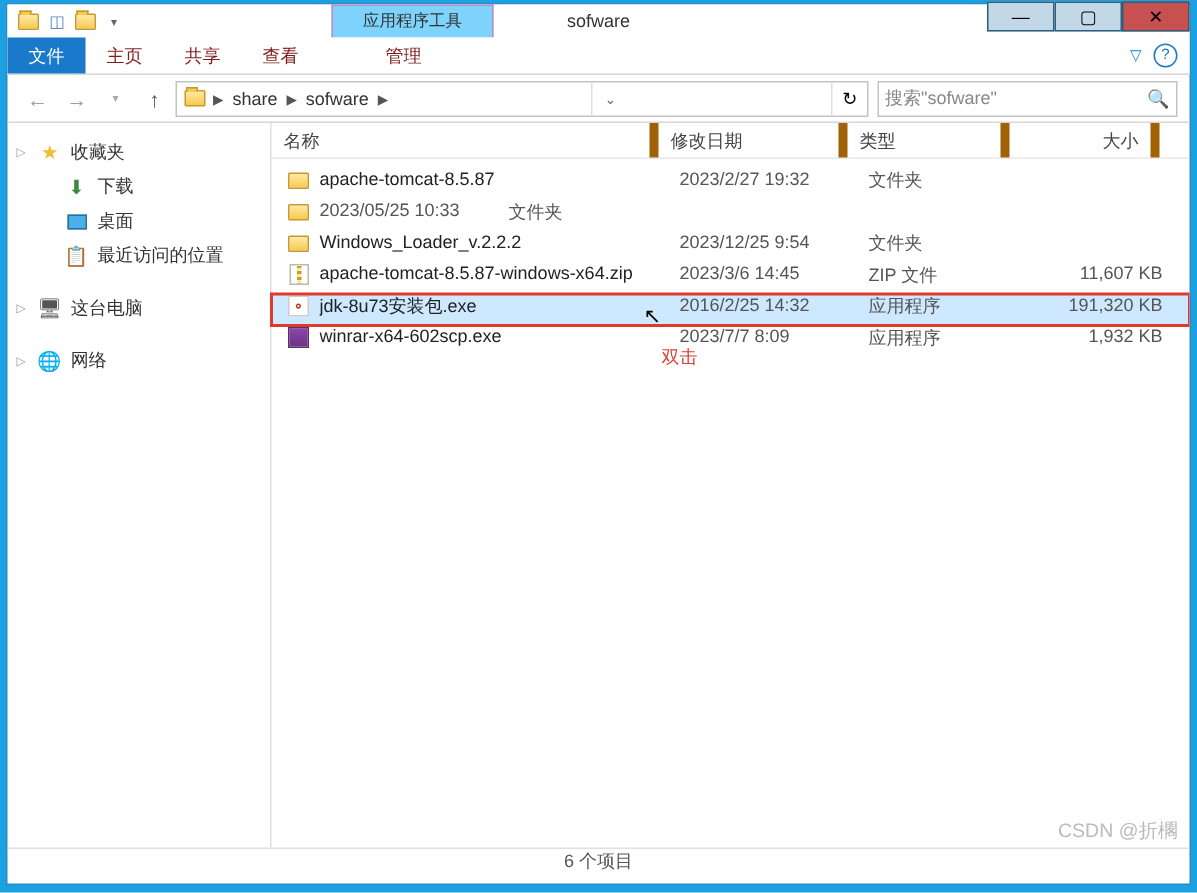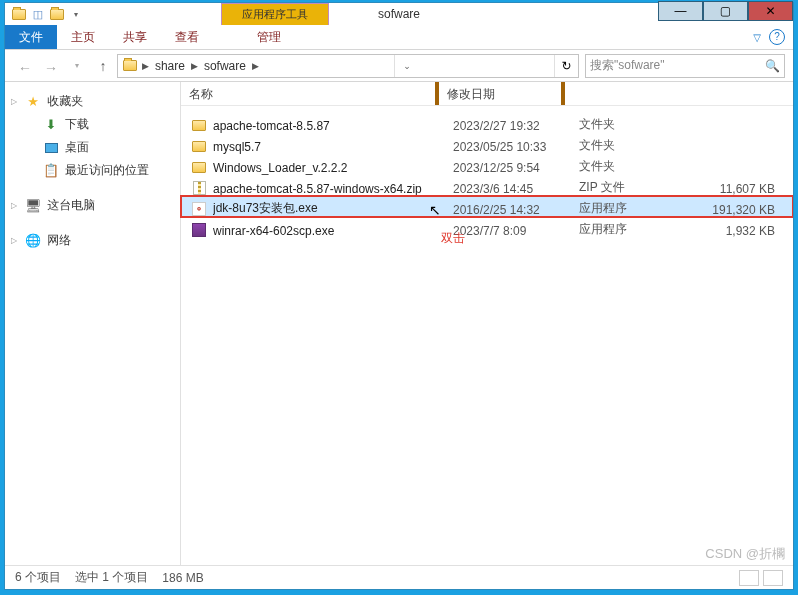--- a/index.html
+++ b/index.html
@@ -3,21 +3,21 @@
 <meta charset="utf-8">
 <style>
 * { margin:0; padding:0; box-sizing:border-box; font-family:"Microsoft YaHei","Segoe UI",sans-serif; }
 body { background:#1ba1e2; width:798px; height:595px; position:relative; overflow:hidden; }
 .window { position:absolute; left:4px; top:2px; width:790px; height:588px; background:#fff; border:1px solid #2c8bbd; display:flex; flex-direction:column; }
 .titlebar { height:22px; background:#fff; display:flex; align-items:center; font-size:11px; position:relative; }
 .titlebar .qat { display:flex; align-items:center; gap:3px; padding-left:6px; }
 .qat-icon { width:16px; height:16px; display:inline-flex; align-items:center; justify-content:center; }
 .folder-mini { width:14px; height:11px; background:linear-gradient(#ffe9a8,#f7c94f); border:1px solid #c59a2d; border-radius:1px; position:relative; }
 .folder-mini::before { content:""; position:absolute; width:6px; height:2px; background:#f7c94f; top:-3px; left:0; border:1px solid #c59a2d; border-bottom:none; }
-.tab-context { position:absolute; left:216px; top:0; height:22px; padding:0 20px; background:#eab308; border:1px solid #c08bc0; border-bottom:none; font-size:11px; line-height:20px; color:#333; }
+.tab-context { position:absolute; left:216px; top:0; height:22px; padding:0 20px; background:#7dd3fc; border:1px solid #c08bc0; border-bottom:none; font-size:11px; line-height:20px; color:#333; }
 .title-text { position:absolute; left:50%; transform:translateX(-50%); font-size:12px; color:#333; }
 .win-ctrl { position:absolute; right:0; top:-2px; display:flex; }
 .win-ctrl div { width:45px; height:20px; border:1px solid #2c5f7d; display:flex; align-items:center; justify-content:center; font-size:12px; background:#c3d8e6; }
 .win-ctrl .close { background:#c75050; color:#000; }
 .ribbon { height:25px; background:#fff; border-bottom:1px solid #d6d6d6; display:flex; align-items:center; font-size:12px; position:relative; }
 .ribbon .file-tab { background:#1979ca; color:#fff; padding:4px 14px; height:100%; line-height:17px; }
 .ribbon .rtab { padding:4px 14px; color:#7f1d1d; height:100%; line-height:17px; }
 .ribbon .rtab.ctx { margin-left:0; }
 .ribbon .right { position:absolute; right:8px; display:flex; gap:8px; align-items:center; color:#1979ca; }
 .help-icon { width:16px; height:16px; border:1px solid #1979ca; border-radius:50%; font-size:10px; text-align:center; line-height:14px; color:#1979ca; }
@@ -37,41 +37,41 @@
 .side-hdr { display:flex; align-items:center; padding:3px 8px 3px 18px; gap:6px; color:#333; }
 .side-item { display:flex; align-items:center; padding:3px 8px 3px 38px; gap:6px; color:#333; }
 .tri { font-size:8px; color:#999; margin-left:-12px; margin-right:2px; }
 .side-icon { width:16px; height:16px; display:inline-flex; align-items:center; justify-content:center; font-size:13px; }
 .star { color:#f5bb2f; }
 .desk { width:13px; height:10px; background:#4ab0e8; border:1px solid #2c6f9c; }
 .computer { color:#555; }
 .net { color:#2a7ab0; }
 .content { flex:1; display:flex; flex-direction:column; }
 .col-headers { height:24px; border-bottom:1px solid #e8e8e8; display:flex; font-size:12px; color:#444; }
-.col-headers div { border-right:4px solid #a16207; padding:4px 8px; }
+.col-headers div { border-right:6px solid #a16207; padding:4px 8px; }
 .col-name { width:258px; }
 .col-date { width:126px; }
 .col-type { width:108px; }
 .col-size { width:100px; text-align:right; }
 .files { flex:1; padding:6px 0; font-size:12px; position:relative; }
-.row { display:flex; align-items:flex-end; height:21px; padding-left:10px; }
+.row { display:flex; align-items:flex-start; height:21px; padding-left:10px; }
 .row.selected { background:#cde8ff; outline:2px solid #e03a2f; outline-offset:-1px; }
 .row .ficon { width:16px; height:16px; margin-right:6px; display:inline-flex; align-items:center; justify-content:center; }
 .row .fname { width:240px; white-space:nowrap; overflow:hidden; color:#222; }
 .row .fdate { width:126px; color:#555; }
 .row .ftype { width:108px; color:#555; }
 .row .fsize { width:88px; text-align:right; color:#555; }
 .folder-ic { width:14px; height:11px; background:linear-gradient(#ffe9a8,#f7c94f); border:1px solid #c59a2d; border-radius:1px; }
 .zip-ic { width:13px; height:14px; background:#fff; border:1px solid #bba; position:relative; }
 .zip-ic::after { content:""; position:absolute; left:4px; top:0; width:3px; height:100%; background:repeating-linear-gradient(#c0a030 0 2px,#ffe9a0 2px 4px); }
 .exe-ic { width:14px; height:14px; background:#fff; border:1px solid #ccc; font-size:9px; color:#c0392b; text-align:center; line-height:12px; font-weight:bold; }
 .rar-ic { width:14px; height:14px; background:linear-gradient(#8e44ad,#6c3483); border:1px solid #5b2c6f; }
 .cursor { position:absolute; left:248px; top:96px; font-size:14px; color:#000; pointer-events:none; }
 .annot { position:absolute; left:260px; top:124px; color:#e03a2f; font-size:12px; font-weight:500; }
-.status { height:24px; border-top:1px solid #e0e0e0; display:flex; align-items:center; font-size:12px; color:#555; padding:0 10px; gap:14px; }
+.status { height:24px; border-top:1px solid #e0e0e0; display:flex; align-items:center; font-size:12px; color:#555; padding:0 10px; gap:14px;flex-direction:column; }
 .status .right { margin-left:auto; display:flex; gap:4px; align-items:center; }
 .view-btn { width:20px; height:16px; border:1px solid #ccc; }
 .watermark { position:absolute; right:8px; bottom:26px; font-size:13px; color:#bbb; }
 </style>
 </head>
 <body>
 
 <div class="window">
 
   <div class="titlebar">
@@ -171,36 +171,37 @@
           <span class="side-icon net">🌐</span>
           <span>网络</span>
         </div>
       </div>
     </div>
 
     <div class="content">
       <div class="col-headers">
         <div class="col-name">名称</div>
         <div class="col-date">修改日期</div>
+        <div class="col-type">类型</div>
+        <div class="col-size">大小</div>
       </div>
       <div class="files" id="file-rows">
         <div class="row">
             <span class="ficon">
               <span class="folder-ic"></span>
             </span>
             <span class="fname">apache-tomcat-8.5.87</span>
             <span class="fdate">2023/2/27 19:32</span>
             <span class="ftype">文件夹</span>
             <span class="fsize"></span>
           </div>
           <div class="row">
             <span class="ficon">
               <span class="folder-ic"></span>
             </span>
-            <span class="fname">mysql5.7</span>
             <span class="fdate">2023/05/25 10:33</span>
             <span class="ftype">文件夹</span>
             <span class="fsize"></span>
           </div>
           <div class="row">
             <span class="ficon">
               <span class="folder-ic"></span>
             </span>
             <span class="fname">Windows_Loader_v.2.2.2</span>
             <span class="fdate">2023/12/25 9:54</span>

